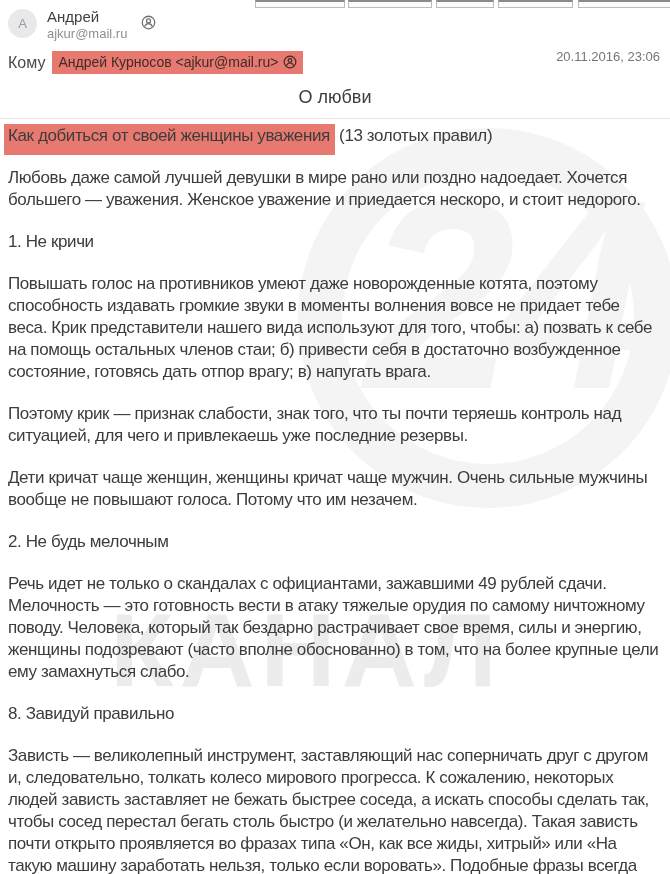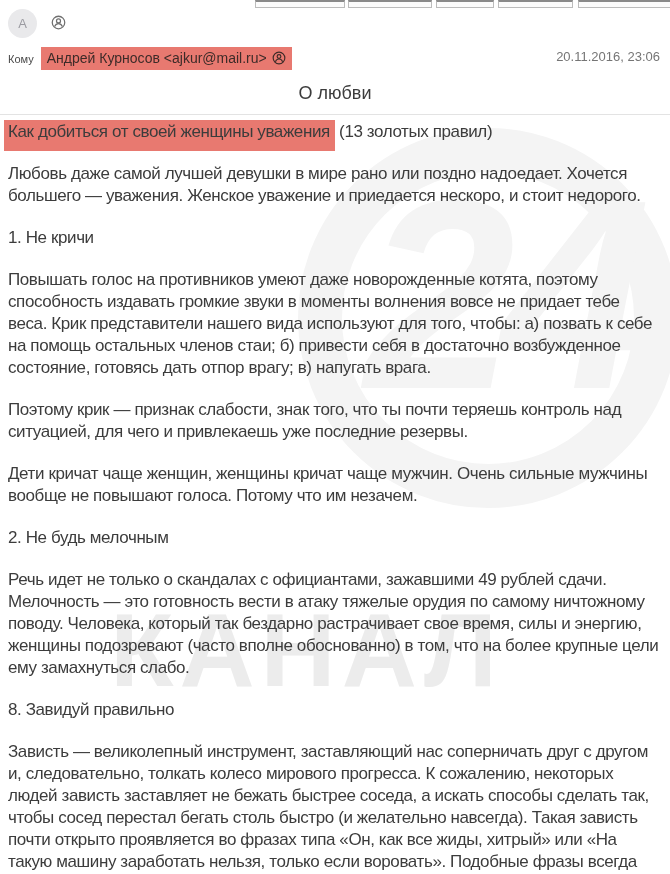--- a/index.html
+++ b/index.html
@@ -48,21 +48,21 @@
     background:#e9e9eb;color:#9b9ba1;
     font-size:13px;display:flex;align-items:center;justify-content:center;
     flex:0 0 29px;margin-top:1px;
   }
   .sender-meta{margin-left:10px;line-height:1.15;}
   .sender-name{font-size:15px;color:#3f3f3f;}
   .sender-email{font-size:13px;color:#8f8f8f;margin-top:2px;}
   .contact-icon{margin-left:14px;margin-top:7px;color:#6f6f6f;}
   .contact-icon svg{width:15px;height:15px;display:block;}
   .to-row{display:flex;align-items:center;margin-top:9px;}
-  .to-label{font-size:11px;color:#4a4a4a;margin-right:7px;}
+  .to-label{font-size:16px;color:#4a4a4a;margin-right:7px;}
   .chip{
     background:var(--hl,#e87970);
     color:#3d2b28;font-size:14px;
     padding:3px 6px 4px 6px;
     display:inline-flex;align-items:center;gap:5px;
   }
   .chip svg{width:14px;height:14px;display:block;color:#3d2b28;}
   .date{position:absolute;top:49px;right:10px;font-size:13px;color:#757575;}
   .subject{font-size:18px;color:#3c3c3c;margin-top:13px;text-align:center;}
   .divider{border:none;border-top:1px solid #e3e3e3;margin:10px -8px 0 -8px;}
@@ -90,20 +90,24 @@
 
 <div class="stub" style="left:255px;width:90px;"></div>
 <div class="stub" style="left:348px;width:84px;"></div>
 <div class="stub" style="left:436px;width:58px;"></div>
 <div class="stub" style="left:498px;width:75px;"></div>
 <div class="stub" style="left:578px;width:92px;border-right:none;"></div>
 
 <div class="header">
   <div class="sender-row">
     <div class="avatar">А</div>
+    <div class="sender-meta">
+      <div class="sender-name">Андрей</div>
+      <div class="sender-email">ajkur@mail.ru</div>
+    </div>
     <div class="contact-icon">
       <svg viewBox="0 0 24 24" fill="none" stroke="currentColor" stroke-width="2">
         <circle cx="12" cy="12" r="10"></circle>
         <circle cx="12" cy="9.5" r="3.2"></circle>
         <path d="M5.8 18.5c1.2-3.2 3.5-4.8 6.2-4.8s5 1.6 6.2 4.8"></path>
       </svg>
     </div>
   </div>
 
   <div class="to-row">

